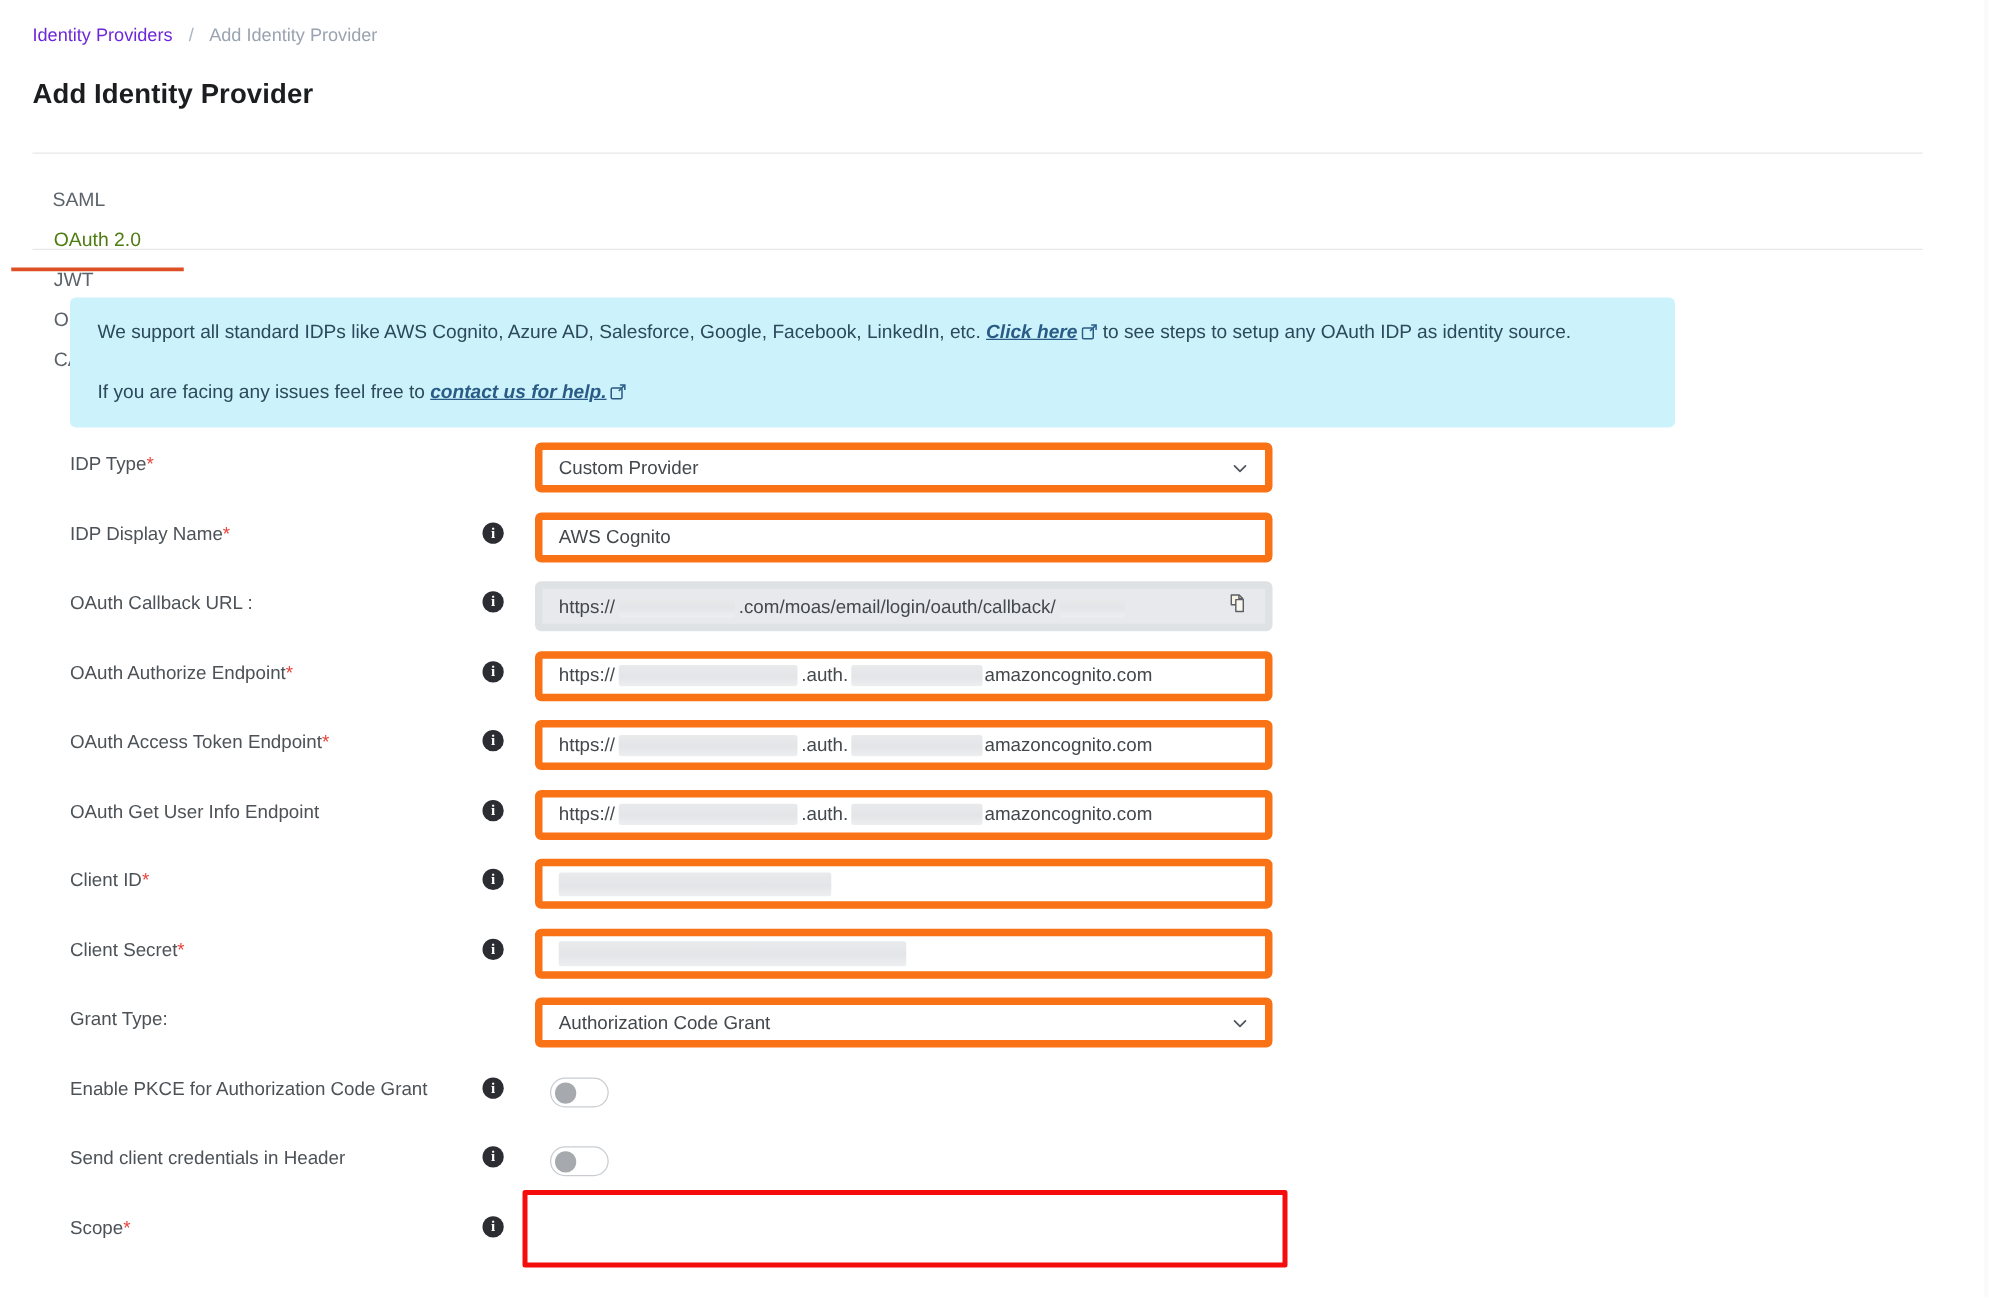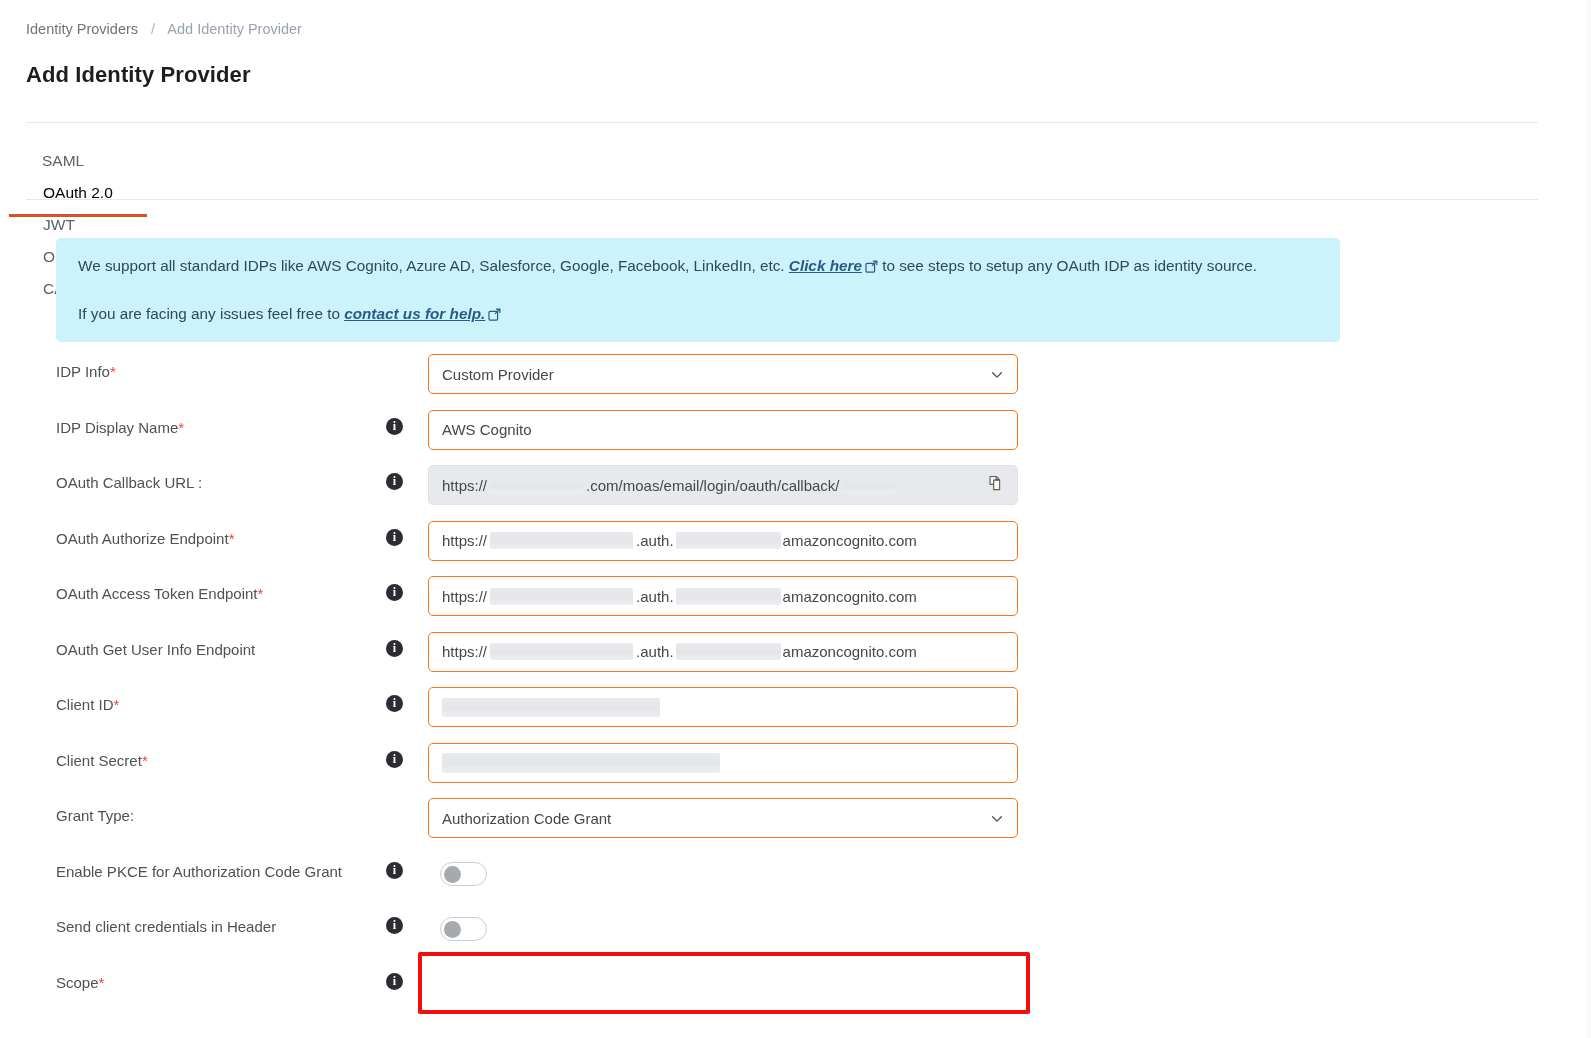--- a/index.html
+++ b/index.html
@@ -11,21 +11,21 @@
     overflow: hidden;
   }
   .page { position: relative; width: 1591px; height: 1038px; background:#fff; }
 
   
   .breadcrumb {
     position: absolute; left: 26px; top: 20px;
     font-size: 14.5px; line-height: 18px;
     white-space: nowrap;
   }
-  .breadcrumb .crumb-link { color:#737373; cursor:pointer; }
+  .breadcrumb .crumb-link { color:#6d28d9; cursor:pointer; }
   .breadcrumb .crumb-sep  { color:#a9b4c4; margin: 0 9px; }
   .breadcrumb .crumb-cur  { color:#9aa3b0; }
 
   
   .page-title {
     position: absolute; left: 26px; top: 62px;
     font-size: 22px; font-weight: 700; color:#1b1d1f;
     letter-spacing: .1px;
   }
 
@@ -42,21 +42,21 @@
     border-bottom: 1px solid #e6e8ea;
     display:flex; align-items:flex-start;flex-direction:column;
   }
   .tab {
     font-size: 15.5px; color:#5b6269;
     padding: 0 0 14px 0; margin-right: 0;
     cursor: pointer; position:relative;
     white-space: nowrap;
   }
   .tab + .tab { margin-left: 0; }
-  .tab.active { color:#000000; }
+  .tab.active { color:#4d7c0f; }
   .tab.active::after {
     content:""; position:absolute; left:-17px; right:-17px; bottom:-1px;
     height: 3px; background:#dd5026;
   }
   .tab-item { padding: 0 17px 14px 17px; }
   .tab-item:first-child { padding-left: 16px; }
 
   
   .banner {
     position:absolute; left: 56px; top: 238px;
@@ -84,21 +84,21 @@
   .info-ico {
     display:block; width:17px; height:17px; border-radius:50%;
     background:#2b2d33; color:#fff; font-size:12px; font-weight:bold;
     font-family:"Liberation Serif", serif;
     text-align:center; line-height:17px;
   }
 
   .field {
     position:absolute; left:428px; top:2px;
     width:590px; height:40px;
-    border:1px solid #f97316; border-radius:5px;
+    border:6px solid #f97316; border-radius:5px;
     background:#fff;
     display:flex; align-items:center;
     padding: 0 13px;
     font-size: 15px; color:#43484d;
     overflow:hidden;
   }
   .field.readonly { background:#e7e9ec; border-color:#dfe2e5; }
   .field.select { cursor:pointer; }
   .chev {
     position:absolute; right:14px; top:50%; transform:translateY(-50%);
@@ -175,21 +175,21 @@
               <rect x="1.2" y="4.2" width="10.6" height="10.6" rx="1.3" fill="none" stroke="#2a5b86" stroke-width="1.5"></rect>
               <path d="M8.6 7.2 L14.2 1.6" stroke="#2a5b86" stroke-width="1.5" fill="none"></path>
               <path d="M9.8 1.3 H14.6 V6.1" fill="none" stroke="#2a5b86" stroke-width="1.5"></path>
             </svg></span></span>
     </div>
   </div>
 
   <div class="form">
 
     <div class="row">
-      <div class="row-label"><span>IDP Info</span><span class="req">*</span></div>
+      <div class="row-label"><span>IDP Type</span><span class="req">*</span></div>
       <div class="field select">
         <span class="txt">Custom Provider</span>
         <span class="chev"><svg width="14" height="14" viewBox="0 0 16 16">
               <path d="M3 6 L8 11 L13 6" fill="none" stroke="#50565c" stroke-width="1.6" stroke-linecap="round" stroke-linejoin="round"></path>
             </svg></span>
       </div>
     </div>
 
     <div class="row">
       <div class="row-label"><span>IDP Display Name</span><span class="req">*</span></div>

